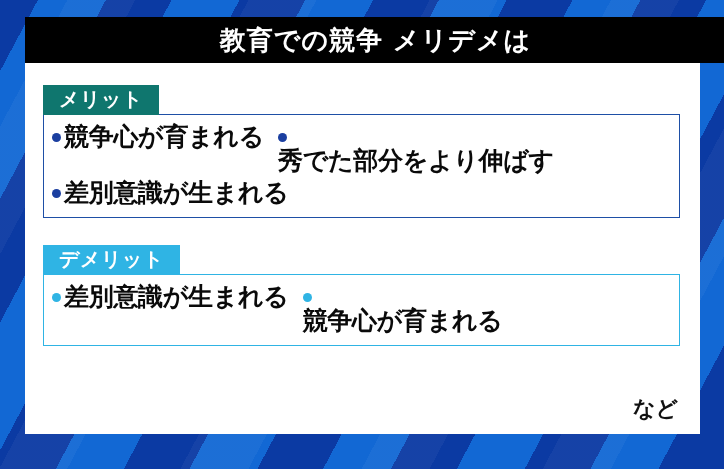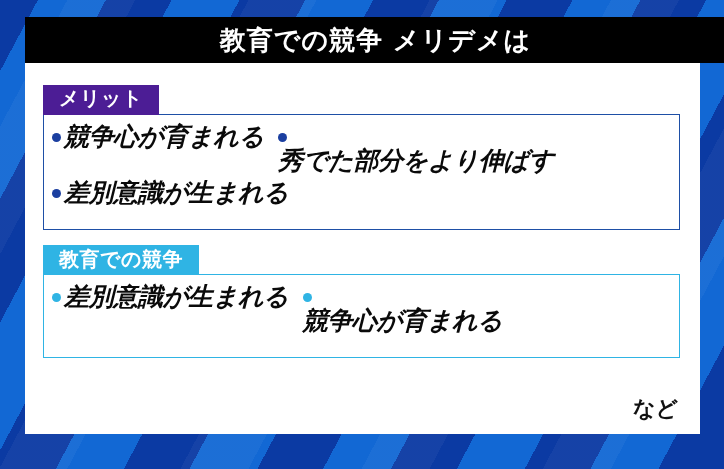--- a/index.html
+++ b/index.html
@@ -85,29 +85,28 @@
     display: inline-block;
     padding: 3px 16px 4px 16px;
     color: #ffffff;
     font-size: 20px;
     font-weight: bold;
     line-height: 1.15;
     letter-spacing: 0.5px;
     position: relative;
     z-index: 2;
   }
-  #tab-merit { background: #4c1d95; font-family: Liberation Mono, monospace; }
+  #tab-merit { background: #0f766e; }
   #tab-demerit { background: #2fb4e4; }
 
   .box {
     box-sizing: border-box;
     margin-top: -1px;
-    padding: 6px 8px 20px 8px;
+    padding: 6px 8px 8px 8px;
     background: #ffffff;
-    font-style: italic;
   }
   #box-merit { border: 1.5px solid #1e4fa6; }
   #box-demerit { border: 1.5px solid #2fb4e4; }
 
   .line {
     display: flex;
     align-items: baseline;
     flex-wrap: nowrap;
     white-space: nowrap;
     line-height: 1.28;
@@ -182,21 +181,21 @@
           <span class="item">
             <span class="bullet"></span>
             <span class="item-text">差別意識が生まれる</span>
           </span>
         </div>
 
       </div>
     </div>
 
     <div class="section" id="section-demerit">
-      <div class="tab" id="tab-demerit">教育での競争</div>
+      <div class="tab" id="tab-demerit">デメリット</div>
       <div class="box" id="box-demerit">
 
         <div class="line">
           <span class="item">
             <span class="bullet"></span>
             <span class="item-text">差別意識が生まれる</span>
           </span>
           <span class="item">
             <span class="bullet"></span>
             <span class="item-text">競争心が育まれる</span>

